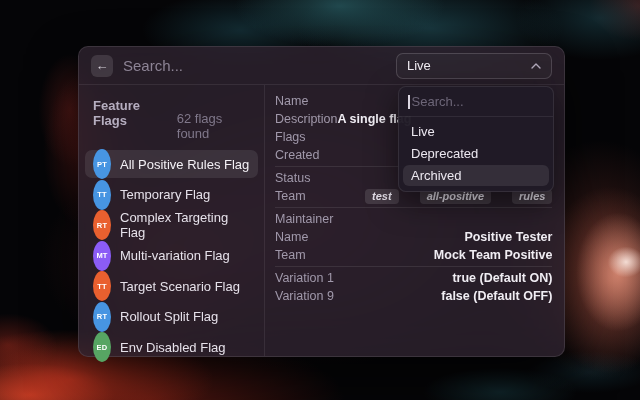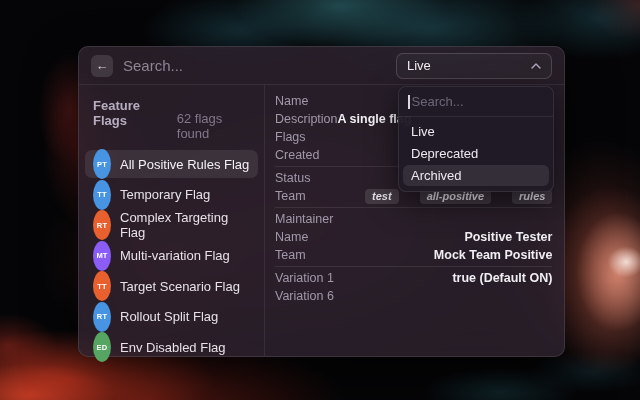--- a/index.html
+++ b/index.html
@@ -196,21 +196,22 @@
       <div class="detail-row">
         <span class="detail-label">Team</span>
         <span class="detail-value">Mock Team Positive</span>
       </div>
       <div class="divider-h"></div>
       <div class="detail-row">
         <span class="detail-label">Variation 1</span>
         <span class="detail-value">true (Default ON)</span>
       </div>
       <div class="detail-row">
-        <span class="detail-label">Variation 6</span>
+        <span class="detail-label">Variation 9</span>
+        <span class="detail-value">false (Default OFF)</span>
       </div>
     </div>
   </div>
 
   <div class="dropdown-menu">
     <div class="dd-search">
       <span class="dd-caret"></span>
       <span class="dd-placeholder">Search...</span>
     </div>
     <div class="dd-options">

